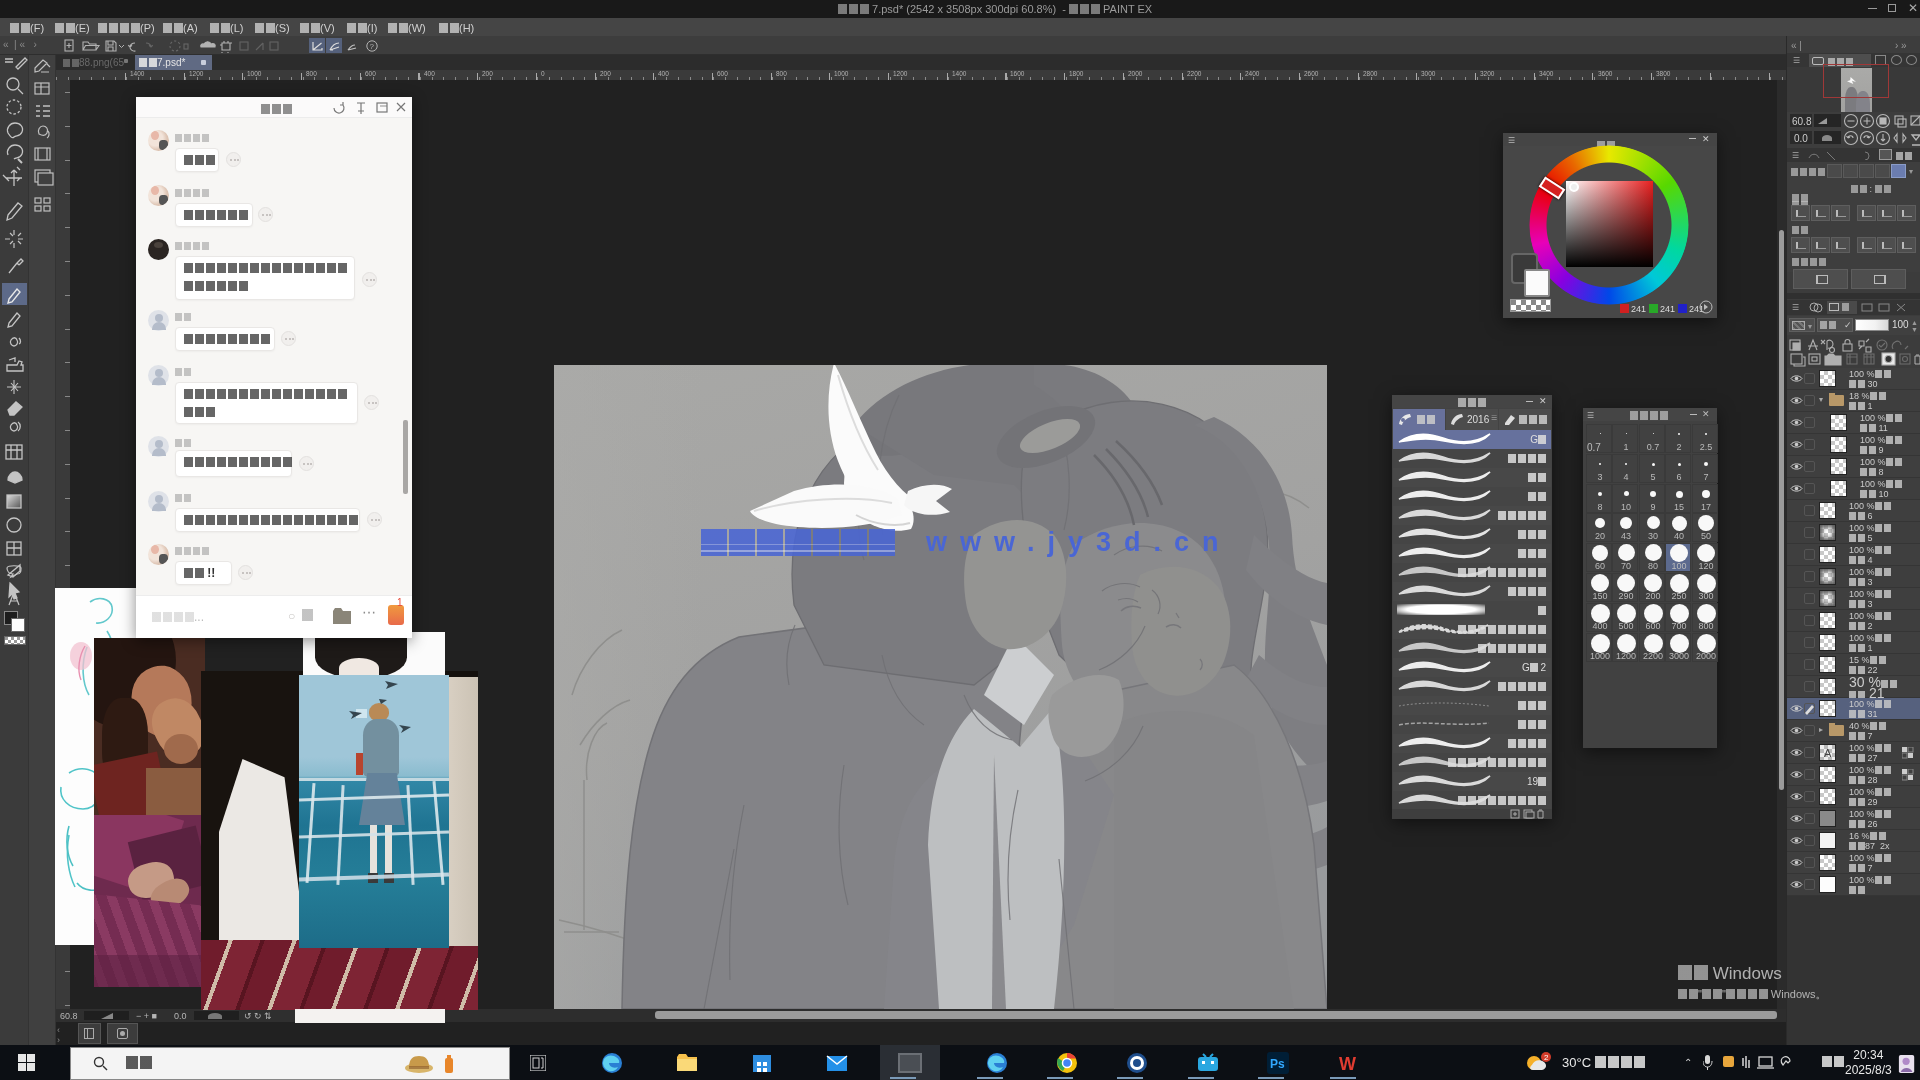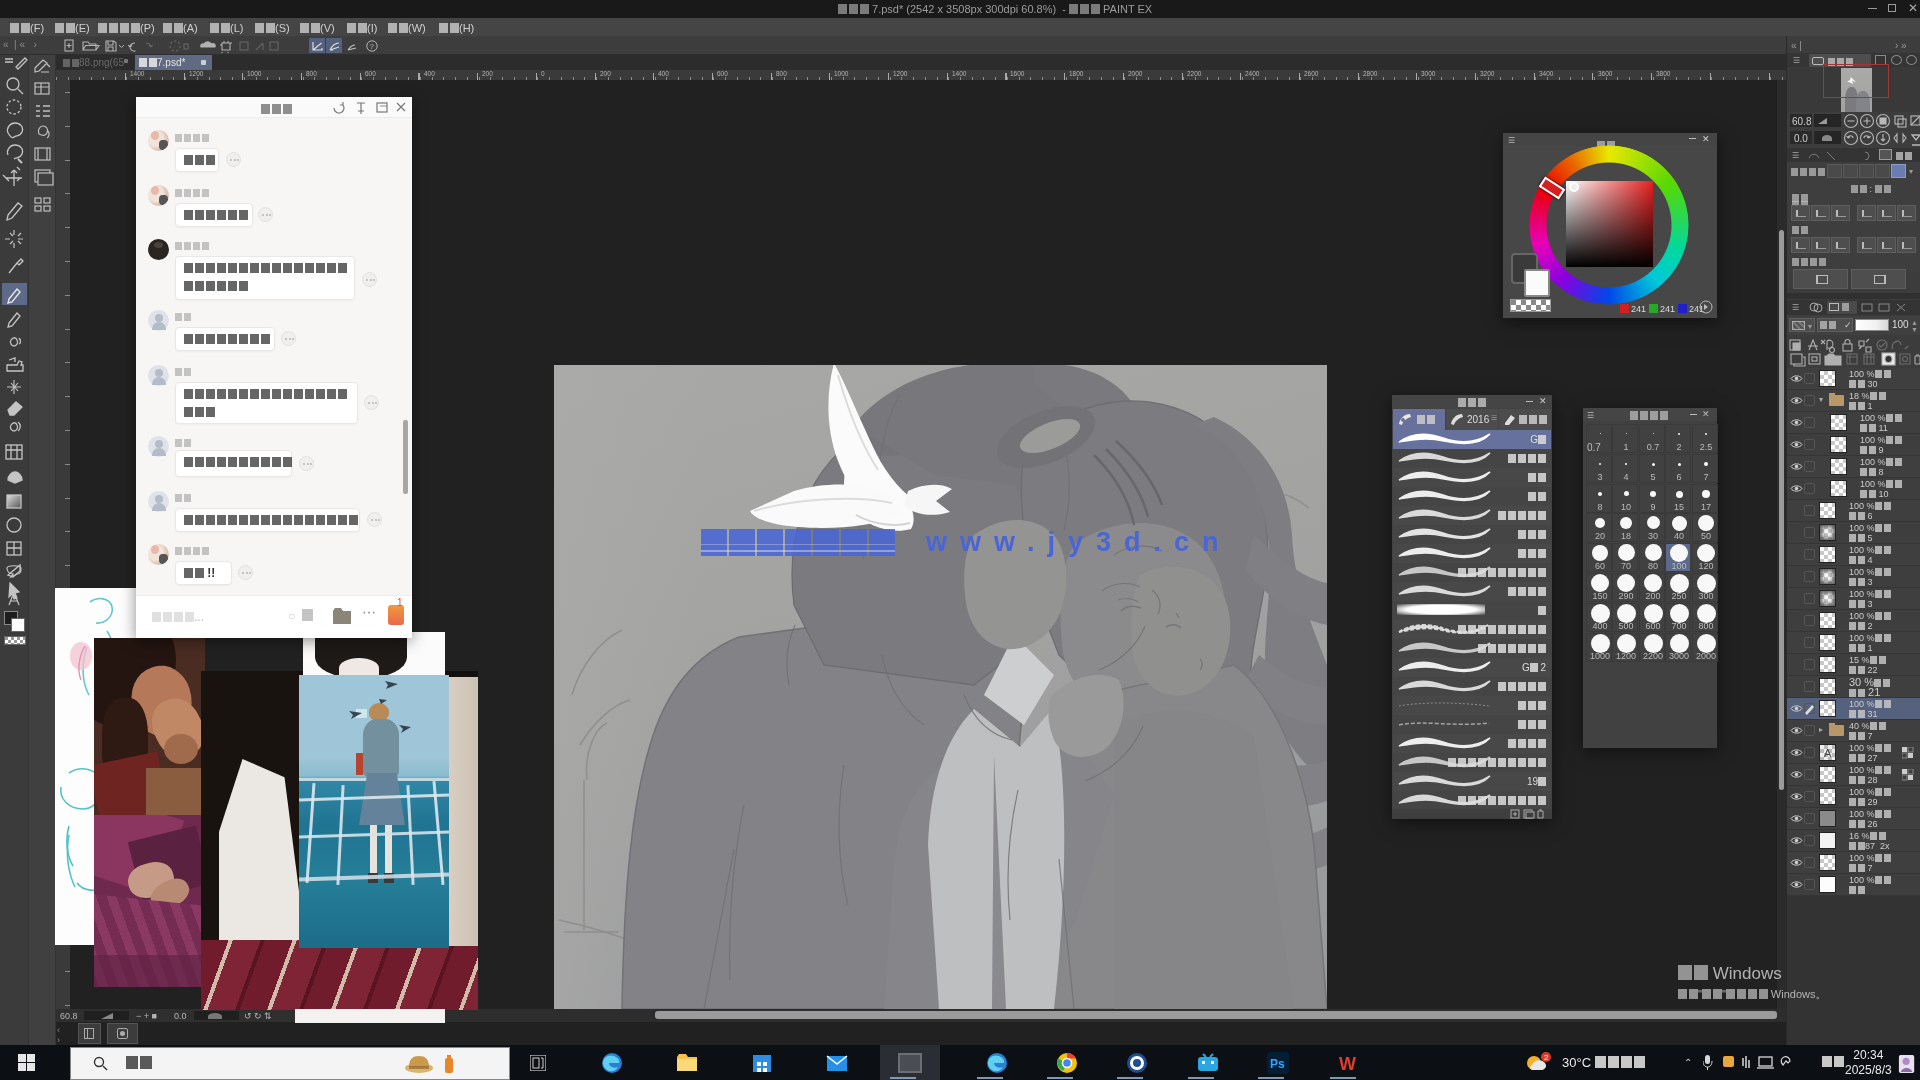--- a/index.html
+++ b/index.html
@@ -893,21 +893,21 @@
       <div class="a" style="left:62px;top:1px;font-size:9px;color:#ccc;line-height:10px">100 %<i class="g" style="width:16px;height:8px;opacity:0.8;vertical-align:-1px;--c:7px;--s:9px"></i><br><i class="g" style="width:16px;height:8px;opacity:0.8;vertical-align:-1px;--c:7px;--s:9px"></i>&nbsp;1</div>
     </div>
     <div class="a" style="left:0;top:618px;width:134px;height:22px;background:#3e3e3e;border-bottom:1px solid #353535">
       <div class="a" style="left:17px;top:5px;width:11px;height:11px;border:1px solid #555;border-radius:2px"></div>
       <div class="a" style="left:32px;top:2px;width:17px;height:17px;border:1px solid #222;background:repeating-conic-gradient(#c8c8c8 0 25%,#fff 0 50%) 0 0/8px 8px"></div>
       <div class="a" style="left:62px;top:1px;font-size:9px;color:#ccc;line-height:10px">15 %<i class="g" style="width:16px;height:8px;opacity:0.8;vertical-align:-1px;--c:7px;--s:9px"></i><br><i class="g" style="width:16px;height:8px;opacity:0.8;vertical-align:-1px;--c:7px;--s:9px"></i>&nbsp;22</div>
     </div>
     <div class="a" style="left:0;top:640px;width:134px;height:22px;background:#3f3f3f;border-bottom:1px solid #353535">
       <div class="a" style="left:17px;top:5px;width:11px;height:11px;border:1px solid #555;border-radius:2px"></div>
       <div class="a" style="left:32px;top:2px;width:17px;height:17px;border:1px solid #222;background:repeating-conic-gradient(#c8c8c8 0 25%,#fff 0 50%) 0 0/8px 8px"></div>
-      <div class="a" style="left:62px;top:1px;font-size:11px;color:#ccc;line-height:10px">30 %<i class="g" style="width:16px;height:8px;opacity:0.8;vertical-align:-1px;--c:7px;--s:9px"></i><br><i class="g" style="width:16px;height:8px;opacity:0.8;vertical-align:-1px;--c:7px;--s:9px"></i>&nbsp;21</div>
+      <div class="a" style="left:62px;top:1px;font-size:14px;color:#ccc;line-height:10px">30 %<i class="g" style="width:16px;height:8px;opacity:0.8;vertical-align:-1px;--c:7px;--s:9px"></i><br><i class="g" style="width:16px;height:8px;opacity:0.8;vertical-align:-1px;--c:7px;--s:9px"></i>&nbsp;21</div>
     </div>
     <div class="a" style="left:0;top:662px;width:134px;height:22px;background:#56617e;border-bottom:1px solid #353535">
       <svg class="a" style="left:3px;top:6px" width="13" height="9" viewBox="0 0 13 9">
         <path d="M1 4.5C3 1 10 1 12 4.5 10 8 3 8 1 4.5z" fill="none" stroke="#ccc"></path>
         <circle cx="6.5" cy="4.5" r="1.8" fill="#ccc"></circle>
       </svg>
       <div class="a" style="left:17px;top:5px;width:11px;height:11px;border:1px solid #555;border-radius:2px"></div>
       <svg class="a" style="left:16px;top:4px" width="13" height="13" viewBox="0 0 13 13">
         <path d="M2 11l7-8 2 2-7 8z" fill="#ddd"></path>
       </svg>
@@ -1253,21 +1253,21 @@
     <div class="a" style="left:109px;top:76px;width:26px;height:29px;background:transparent;border:1px solid #3a3a3a">
       <div class="a" style="left:9.0px;top:5px;width:8px;height:8px;background:#f8f8f8;border-radius:50%"></div>
       <div class="a" style="left:0;top:17px;width:26px;text-align:center;color:#bbb;font-size:9px">17</div>
     </div>
     <div class="a" style="left:3px;top:105px;width:26px;height:29px;background:transparent;border:1px solid #3a3a3a">
       <div class="a" style="left:8.0px;top:4px;width:10px;height:10px;background:#f8f8f8;border-radius:50%"></div>
       <div class="a" style="left:0;top:17px;width:26px;text-align:center;color:#bbb;font-size:9px">20</div>
     </div>
     <div class="a" style="left:29px;top:105px;width:26px;height:29px;background:transparent;border:1px solid #3a3a3a">
       <div class="a" style="left:7.0px;top:3px;width:12px;height:12px;background:#f8f8f8;border-radius:50%"></div>
-      <div class="a" style="left:0;top:17px;width:26px;text-align:center;color:#bbb;font-size:9px">18</div>
+      <div class="a" style="left:0;top:17px;width:26px;text-align:center;color:#bbb;font-size:9px">43</div>
     </div>
     <div class="a" style="left:56px;top:105px;width:26px;height:29px;background:transparent;border:1px solid #3a3a3a">
       <div class="a" style="left:6.5px;top:2px;width:13px;height:13px;background:#f8f8f8;border-radius:50%"></div>
       <div class="a" style="left:0;top:17px;width:26px;text-align:center;color:#bbb;font-size:9px">30</div>
     </div>
     <div class="a" style="left:82px;top:105px;width:26px;height:29px;background:transparent;border:1px solid #3a3a3a">
       <div class="a" style="left:5.5px;top:2px;width:15px;height:15px;background:#f8f8f8;border-radius:50%"></div>
       <div class="a" style="left:0;top:17px;width:26px;text-align:center;color:#bbb;font-size:9px">40</div>
     </div>
     <div class="a" style="left:109px;top:105px;width:26px;height:29px;background:transparent;border:1px solid #3a3a3a">

